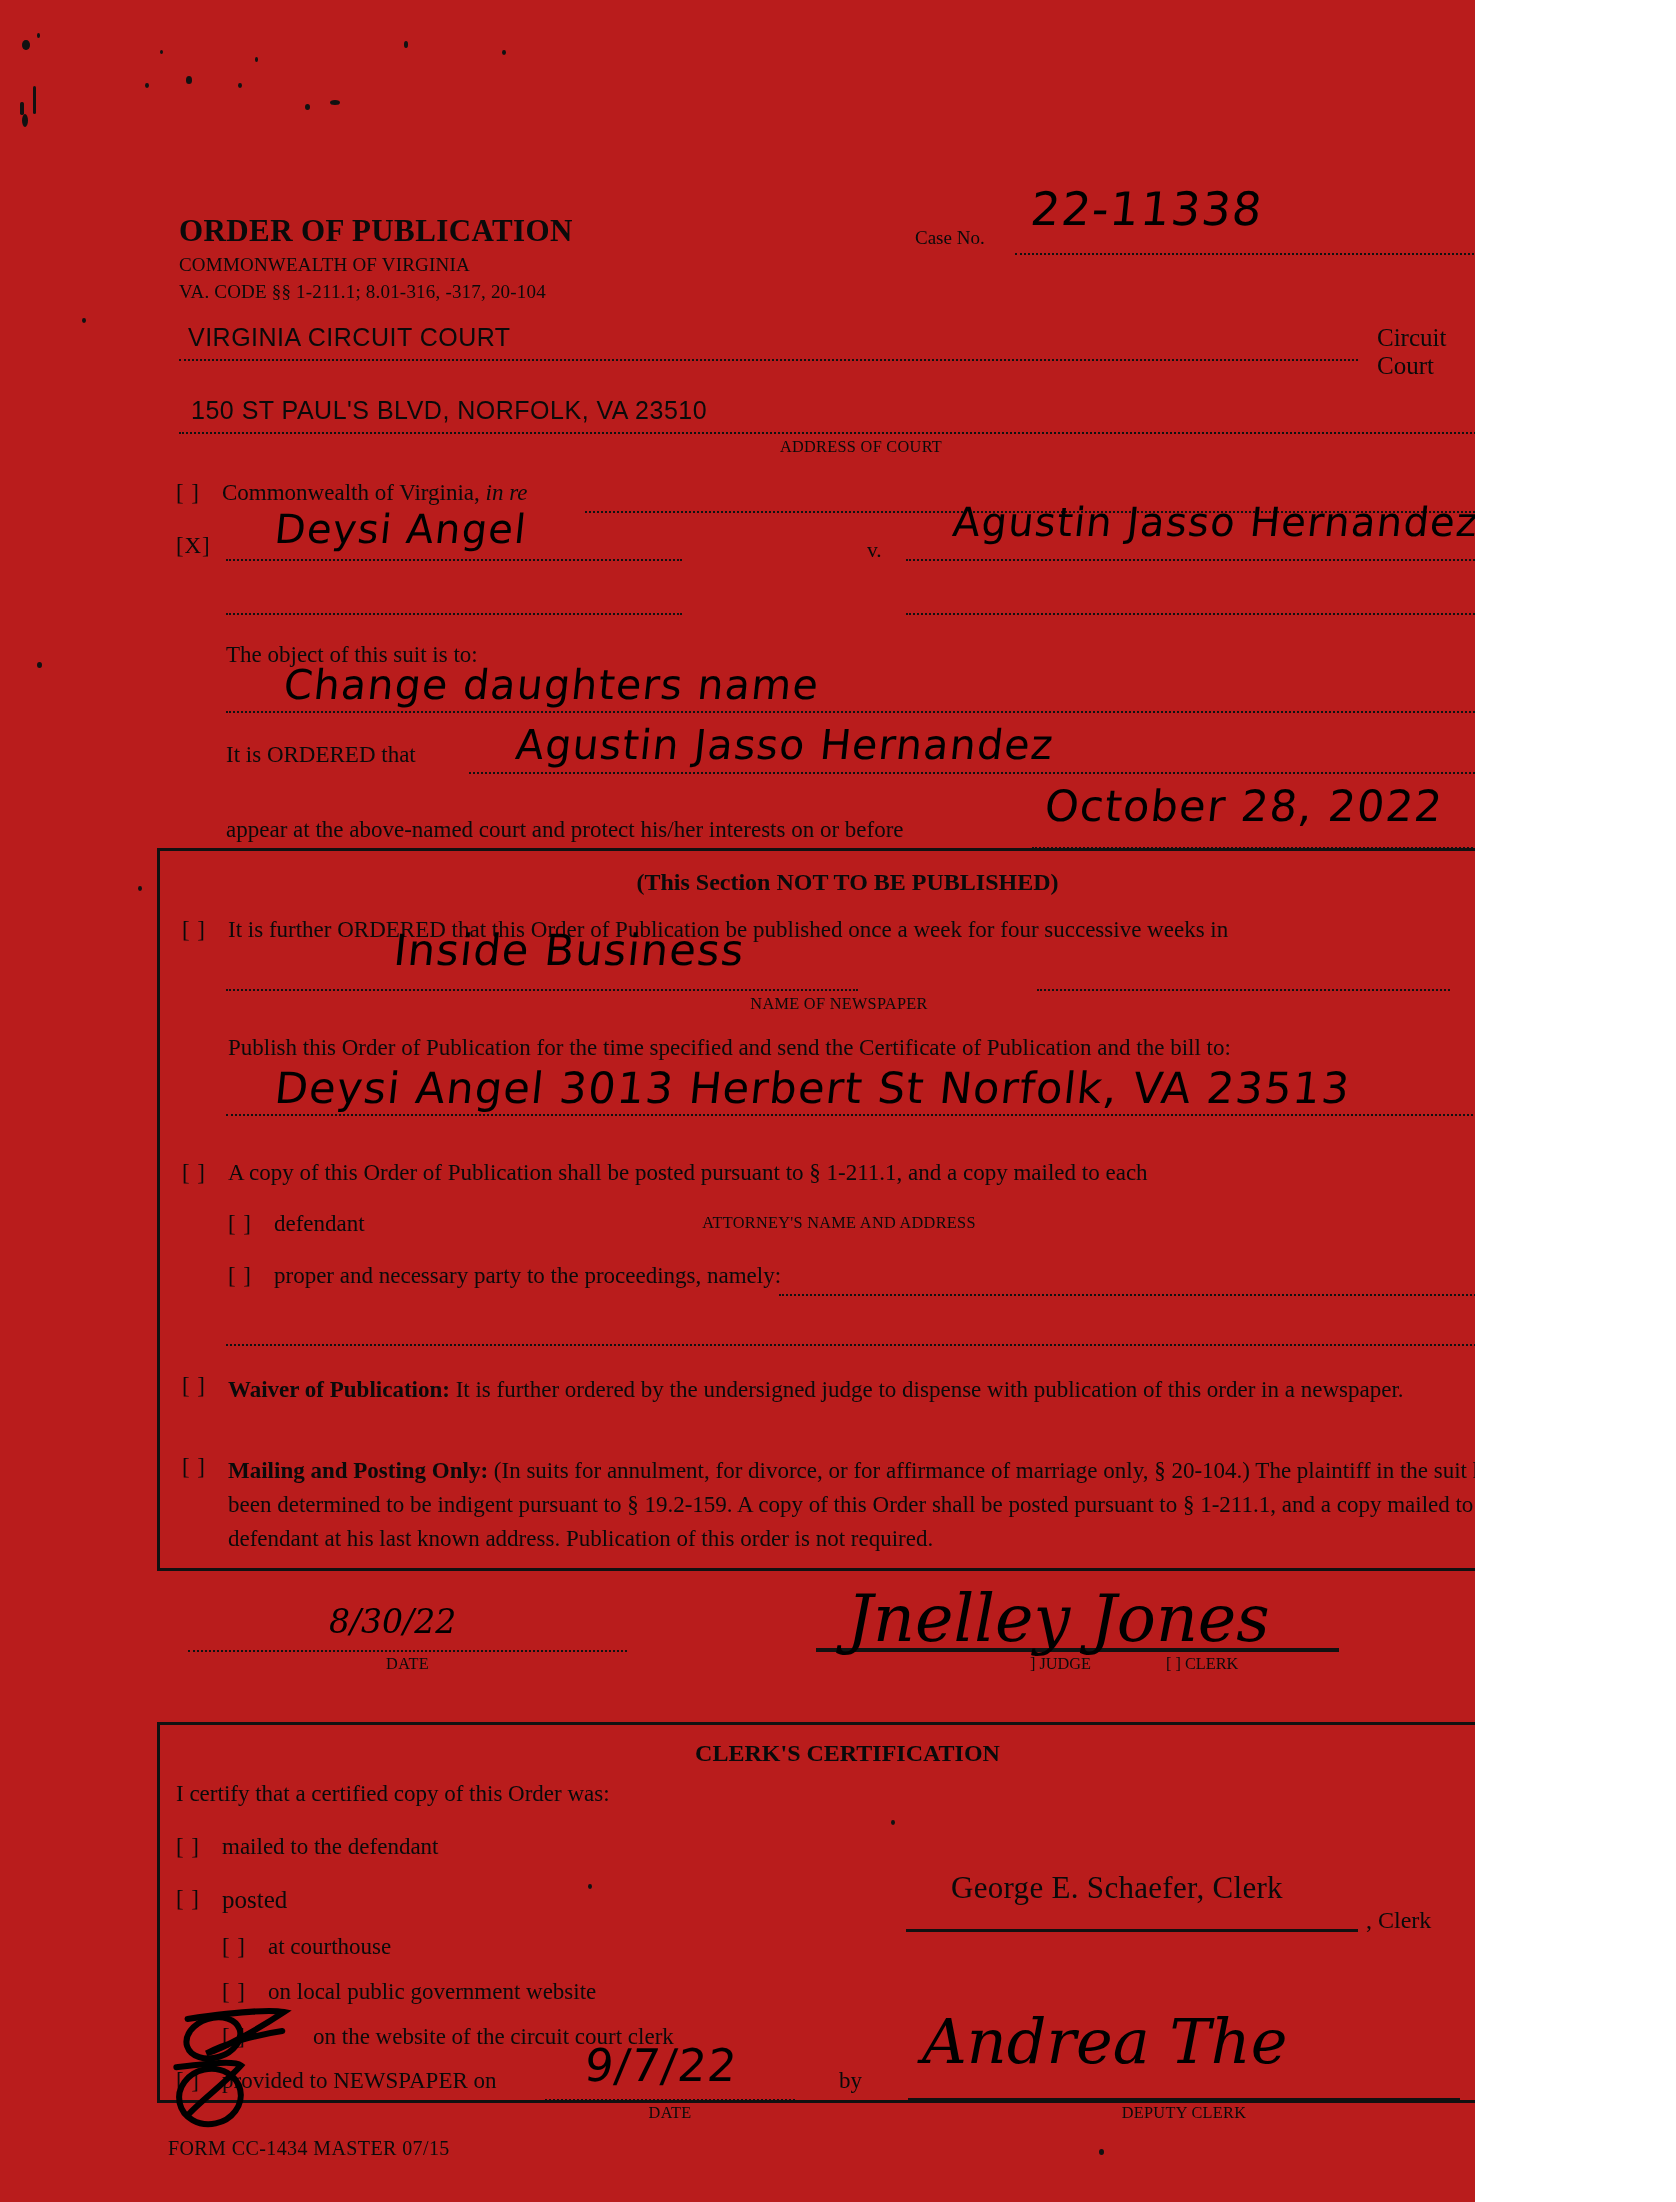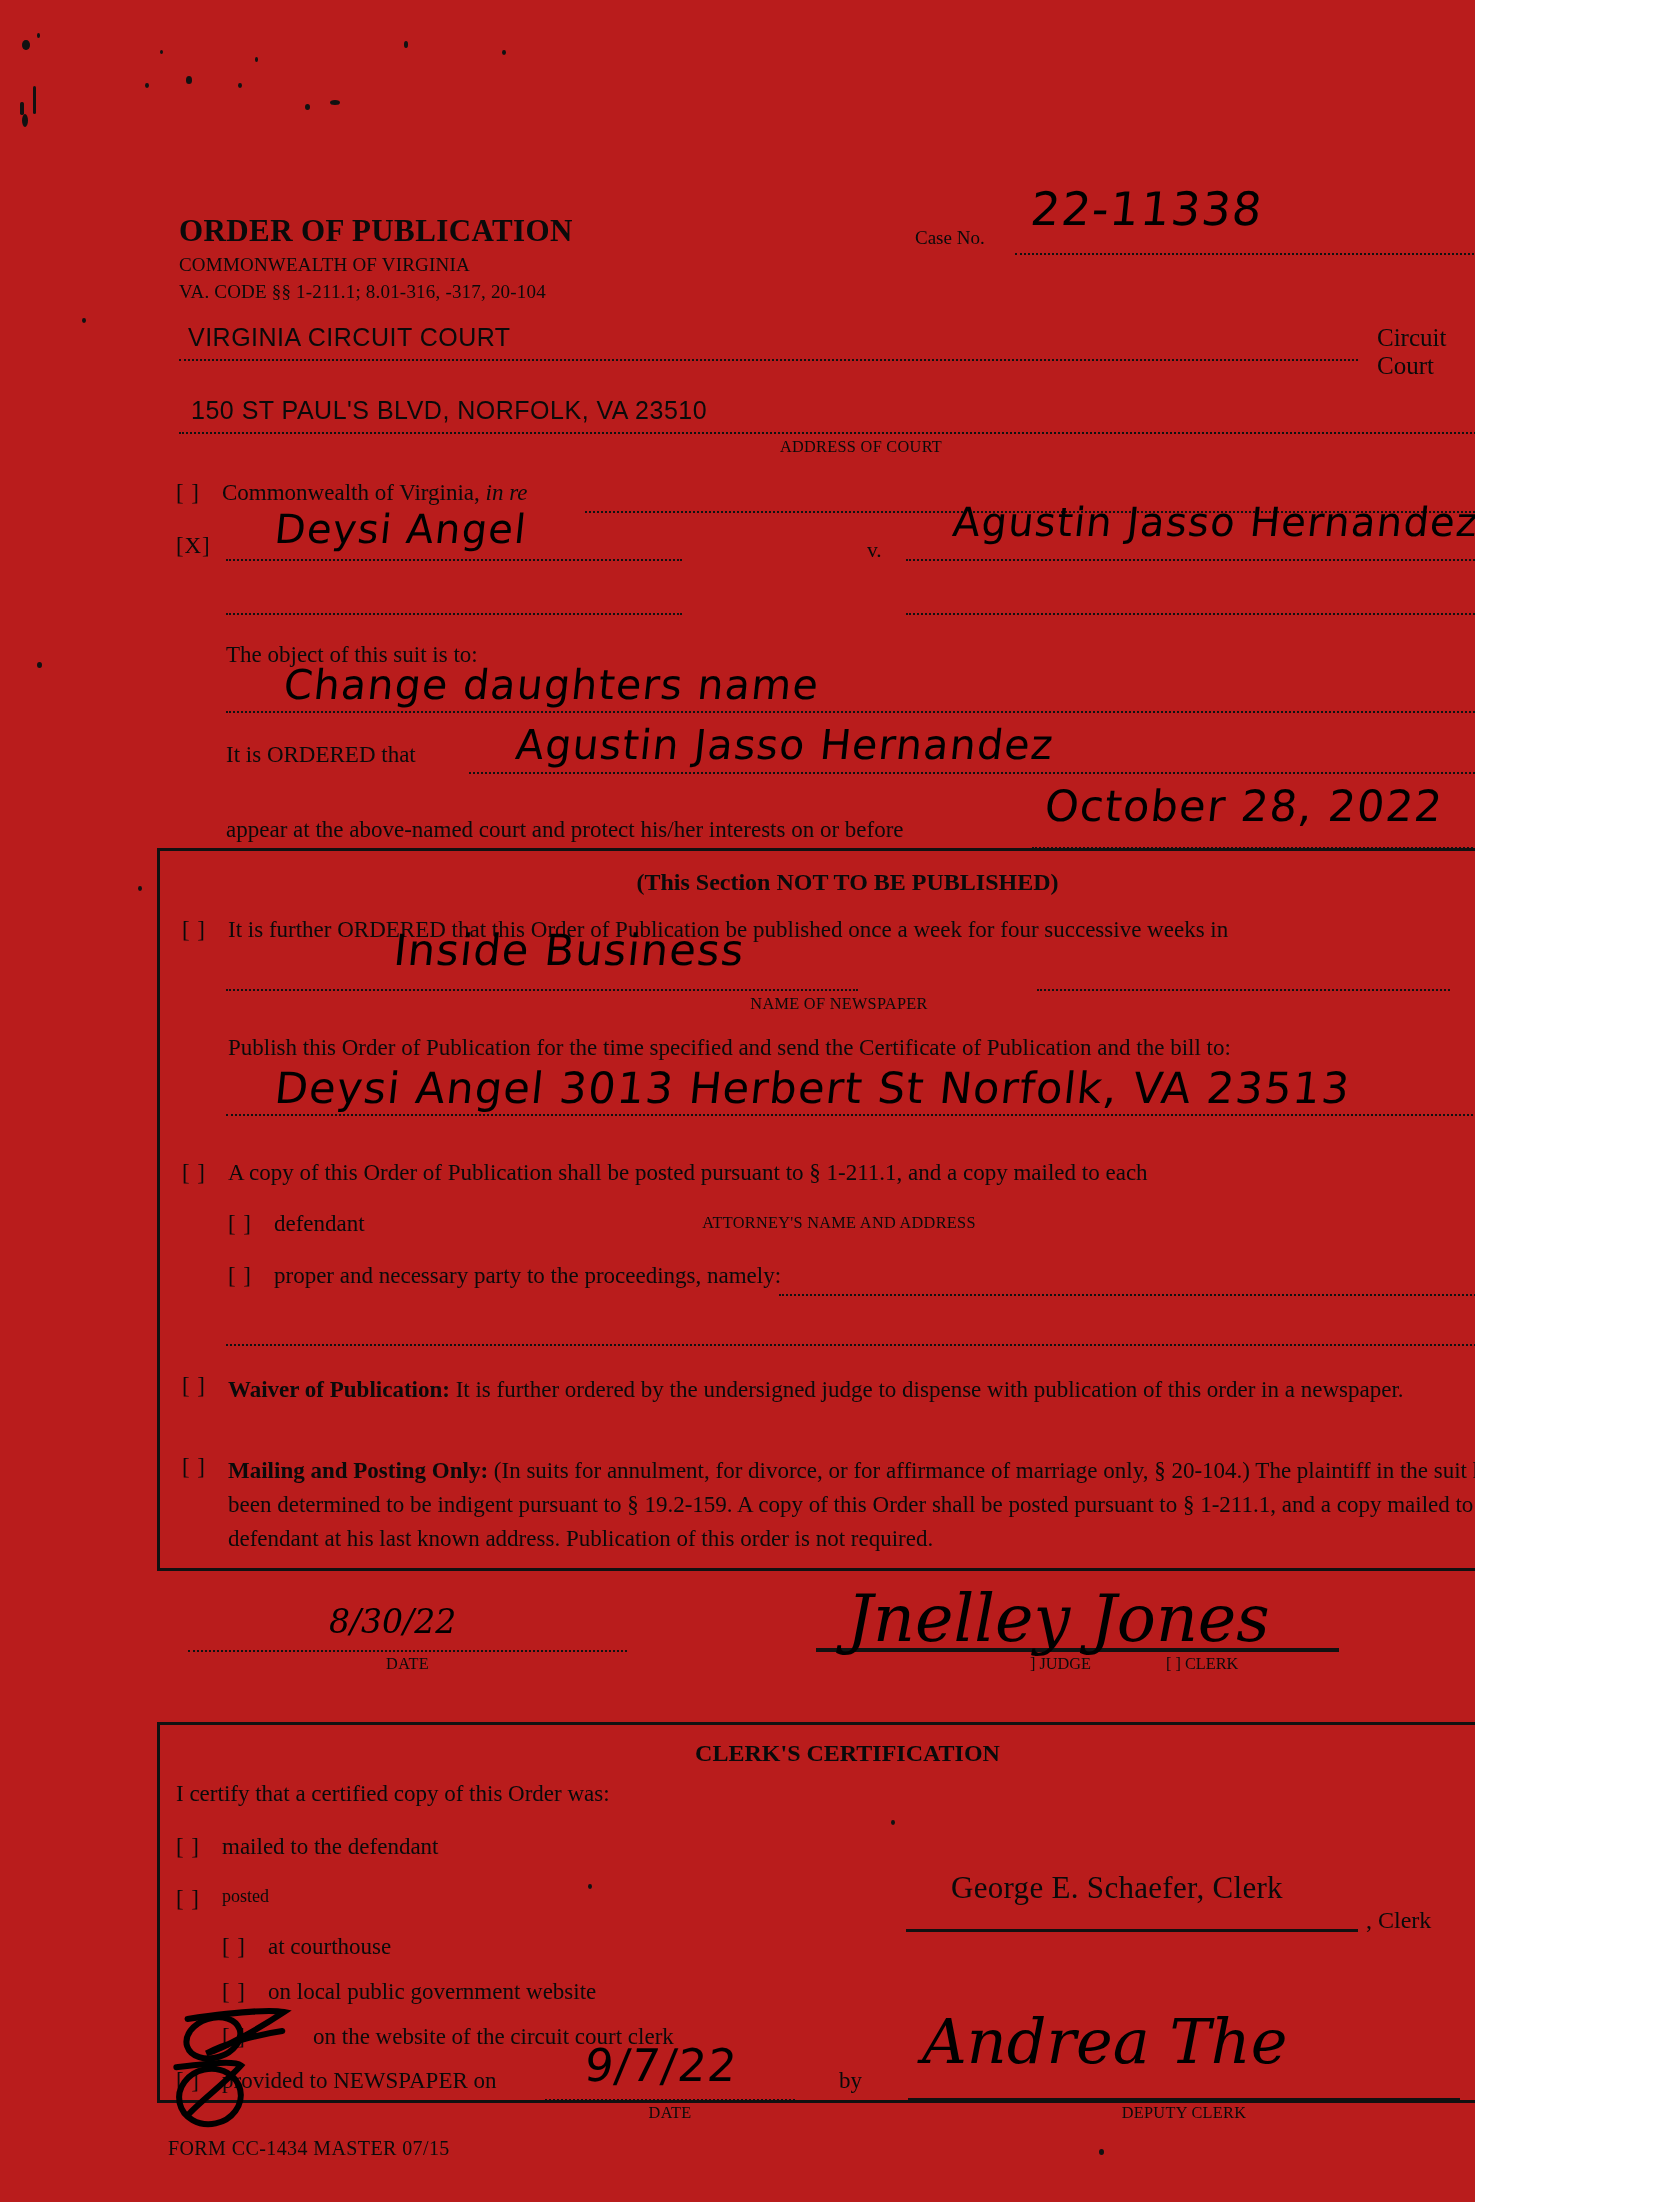--- a/index.html
+++ b/index.html
@@ -166,21 +166,21 @@
     box-sizing: border-box;
   }
   #cert-title { left: 157px; top: 1740px; width: 1381px; font-size: 24px; font-weight: bold; text-align: center; }
 
   #cert-icertify { left: 176px; top: 1781px; font-size: 23px; text-align: center; }
 
   #cb-mailed { left: 176px; top: 1834px; }
   #mailed-text { left: 222px; top: 1834px; font-size: 23px; }
 
   #cb-posted { left: 176px; top: 1886px; }
-  #posted-text { left: 222px; top: 1886px; font-size: 18px; }
+  #posted-text { left: 222px; top: 1886px; font-size: 25px; }
 
   #cb-courthouse { left: 222px; top: 1934px; }
   #courthouse-text { left: 268px; top: 1934px; font-size: 23px; }
 
   #cb-localweb { left: 222px; top: 1979px; }
   #localweb-text { left: 268px; top: 1979px; font-size: 23px; }
 
   #cb-ccclerk { left: 222px; top: 2024px; }
   #ccclerk-text { left: 268px; top: 2024px; font-size: 23px; margin-left: 45px; }
 

